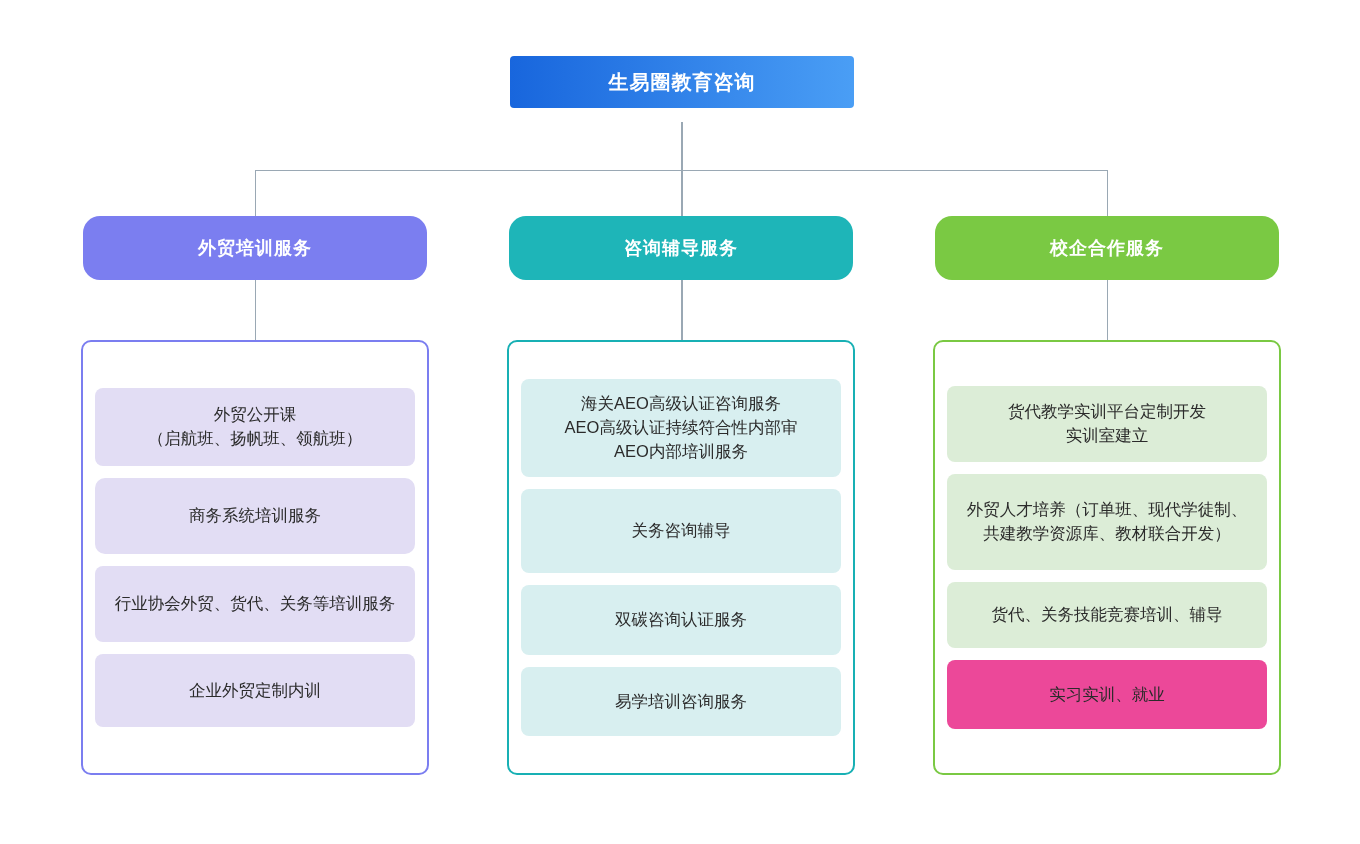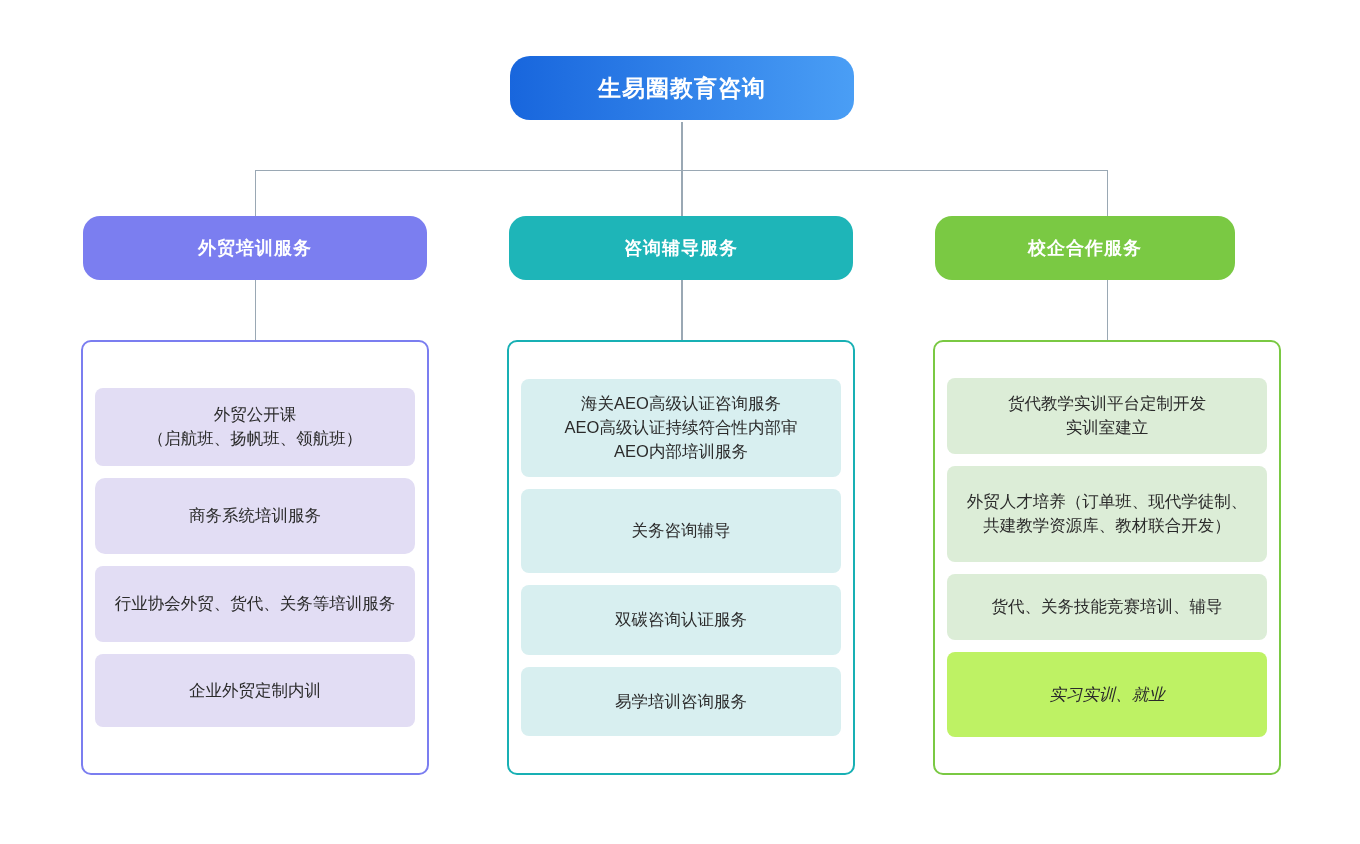--- a/index.html
+++ b/index.html
@@ -18,27 +18,27 @@
     height: 844px;
     background: #ffffff;
   }
 
   
   .root-node {
     position: absolute;
     left: 510px;
     top: 56px;
     width: 344px;
-    height: 64px;
-    border-radius: 20px;
+    height: 52px;
+    border-radius: 4px;
     display: flex;
     align-items: center;
     justify-content: center;
     color: #ffffff;
-    font-size: 23px;
+    font-size: 20px;
     font-weight: bold;
     letter-spacing: 1px;
   }
 
   
   .conn {
     position: absolute;
     background: #9aa8b4;
   }
   .conn-v { width: 1.4px; }
@@ -119,24 +119,24 @@
   </div>
   <div class="cat-box" id="box-1" style="left: 507px; top: 340px; width: 348px; height: 435px; border-color: rgb(24, 176, 180);">
     <div class="item" style="height: 98px; margin-bottom: 12px; background: rgb(216, 239, 240);">海关AEO高级认证咨询服务
 AEO高级认证持续符合性内部审
 AEO内部培训服务</div>
     <div class="item" style="height: 84px; margin-bottom: 12px; background: rgb(216, 239, 240);">关务咨询辅导</div>
     <div class="item" style="height: 70px; margin-bottom: 12px; background: rgb(216, 239, 240);">双碳咨询认证服务</div>
     <div class="item" style="height: 69px; background: rgb(216, 239, 240);">易学培训咨询服务</div>
   </div>
 
-  <div class="cat-header" id="hdr-2" style="left: 935px; top: 216px; width: 300px; background: rgb(122, 201, 67);">
+  <div class="cat-header" id="hdr-2" style="left: 935px; top: 216px; width: 344px; background: rgb(122, 201, 67);">
     <span>校企合作服务</span>
   </div>
   <div class="cat-box" id="box-2" style="left: 933px; top: 340px; width: 348px; height: 435px; border-color: rgb(122, 201, 67);">
     <div class="item" style="height: 76px; margin-bottom: 12px; background: rgb(220, 237, 215);">货代教学实训平台定制开发
 实训室建立</div>
     <div class="item" style="height: 96px; margin-bottom: 12px; background: rgb(220, 237, 215);">外贸人才培养（订单班、现代学徒制、共建教学资源库、教材联合开发）</div>
     <div class="item" style="height: 66px; margin-bottom: 12px; background: rgb(220, 237, 215);">货代、关务技能竞赛培训、辅导</div>
-    <div class="item" style="height: 85px; background: #bef264; font-style: italic;">实习实训、就业</div>
+    <div class="item" style="height: 69px; background: #ec4899;">实习实训、就业</div>
   </div>
 
 </div>
 
 </body></html>

